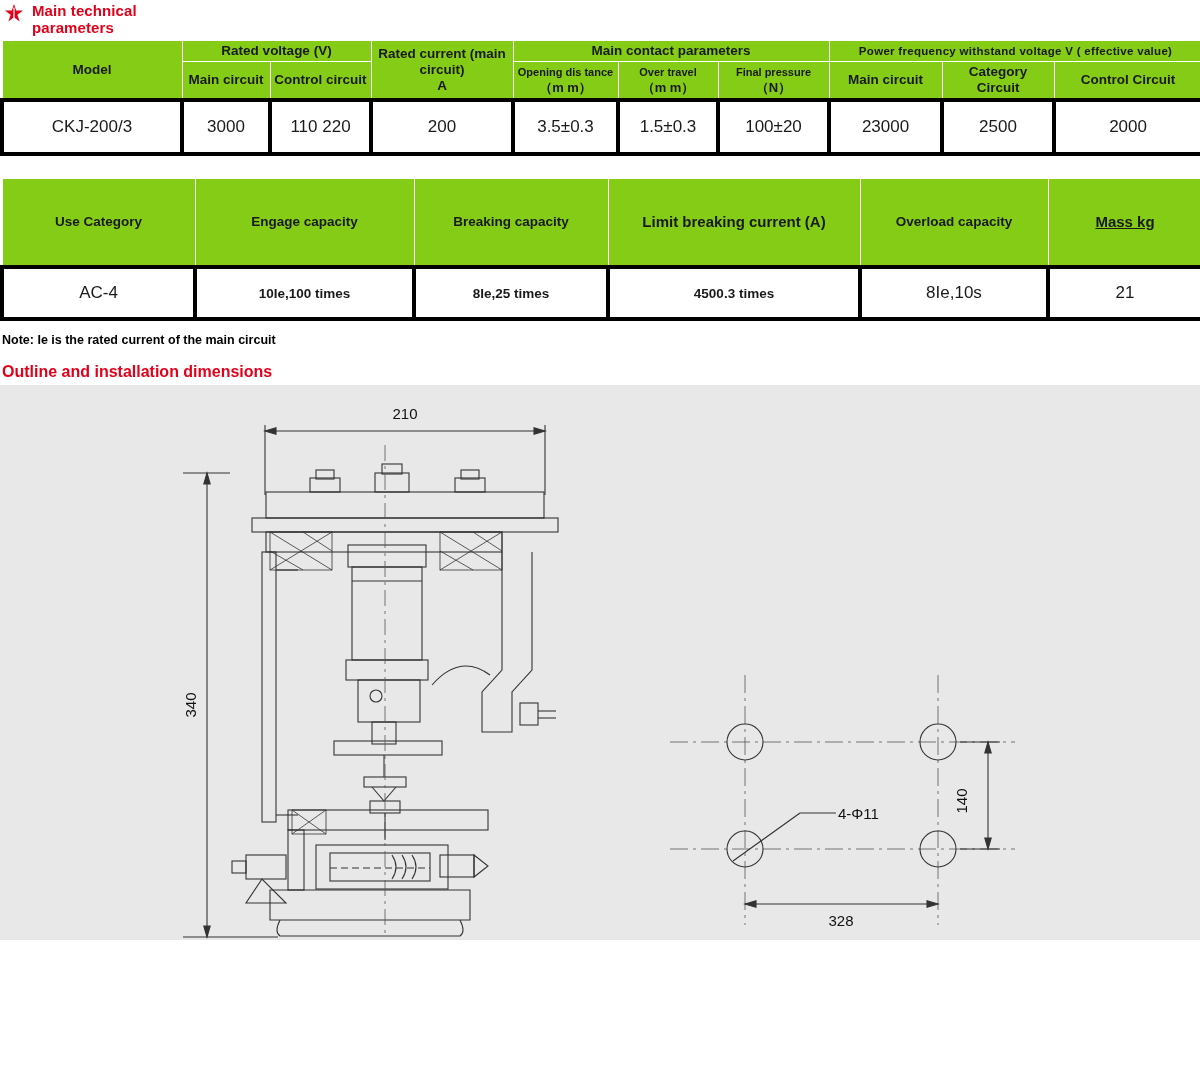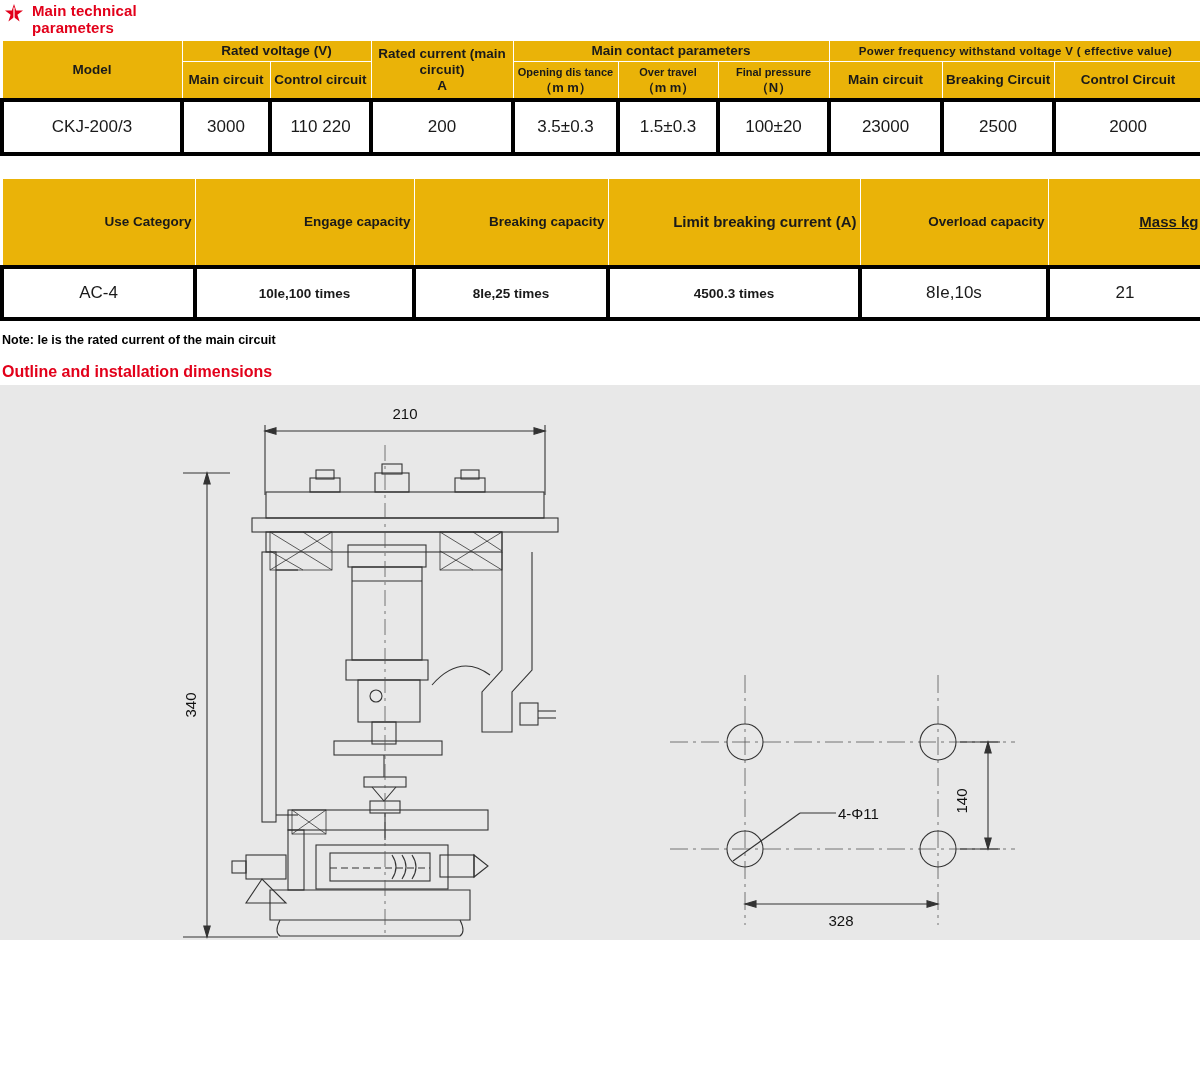--- a/index.html
+++ b/index.html
@@ -33,21 +33,21 @@
   
   table{border-collapse:collapse;width:1200px;table-layout:fixed;}
   td,th{
     border:1px solid #ffffff;
     text-align:center;
     vertical-align:middle;
     font-size:13px;
     padding:2px 3px;
   }
   .thead td{
-    background:#eab308;
+    background:#84cc16;
     color:#1a1a1a;
     font-weight:bold;
     font-size:13.5px;
     line-height:16px;
     margin-left:24px;
   }
   .thead td.small{font-size:11.5px;font-weight:bold;letter-spacing:.3px;}
   .thead td.tiny{font-size:11px;font-weight:bold;}
   .datarow td{
     background:#ffffff;
@@ -56,21 +56,21 @@
     color:#1a1a1a;
     height:44px;
     font-weight:normal;
   }
   .datarow td.bold{font-weight:bold;font-size:13.5px;}
 
   table.t1{margin-top:0;}
   table.t1 .datarow td{height:46px;}
 
   table.t2{margin-top:22px;}
-  table.t2 .thead td{height:82px;text-align:right;}
+  table.t2 .thead td{height:82px;}
   table.t2 .datarow td{height:44px;}
 
   .note{
     font-size:12.5px;
     font-weight:bold;
     color:#000000;
     padding:12px 0 0 2px;
   }
   .sub-title{
     color:#e2001a;
@@ -140,21 +140,21 @@
       </td>
       <td class="tiny">
         <div>Over travel</div>
         <div style="font-size:13px;">（m m）</div>
       </td>
       <td class="tiny">
         <div>Final pressure</div>
         <div style="font-size:13px;">（N）</div>
       </td>
       <td>Main circuit</td>
-      <td>Breaking Circuit</td>
+      <td>Category Circuit</td>
       <td>Control Circuit</td>
     </tr>
     <tr class="datarow">
       <td>CKJ-200/3</td>
       <td>3000</td>
       <td>110  220</td>
       <td>200</td>
       <td>3.5±0.3</td>
       <td>1.5±0.3</td>
       <td>100±20</td>

